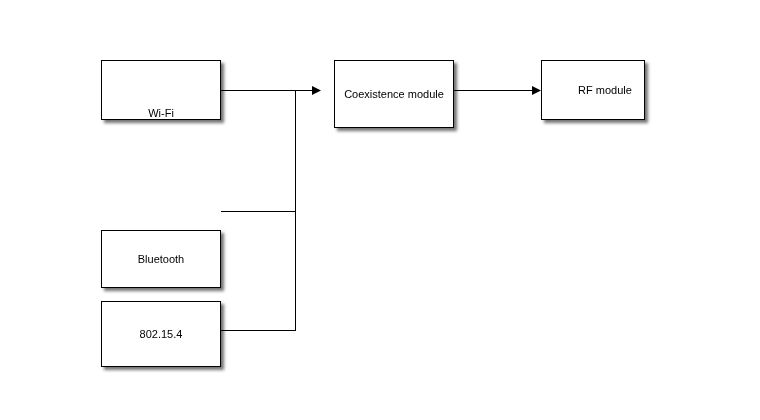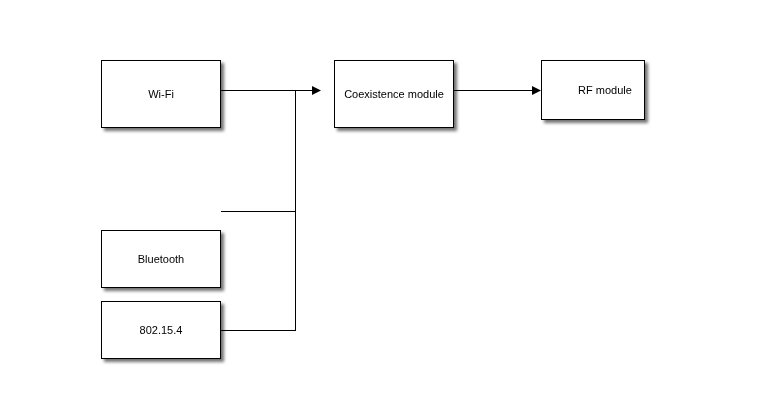--- a/index.html
+++ b/index.html
@@ -29,23 +29,23 @@
     border: 1px solid #000000;
     box-shadow: 3px 3px 3px rgba(0,0,0,0.55);
     display: flex;
     align-items: center;
     justify-content: center;
     font-size: 11px;
     color: #000000;
     text-align: center;
     white-space: nowrap;
   }
-  #block-wifi        { left: 101px; top: 60px;  width: 120px; height: 68px; }
+  #block-wifi        { left: 101px; top: 60px;  width: 120px; height: 60px; align-items: flex-end; }
   #block-bluetooth   { left: 101px; top: 182px; width: 120px; height: 58px; margin-top: 48px; }
-  #block-802154      { left: 101px; top: 301px; width: 120px; height: 58px; }
+  #block-802154      { left: 101px; top: 301px; width: 120px; height: 66px; }
   #block-coexistence { left: 334px; top: 60px;  width: 120px; height: 68px; }
   #block-rf          { left: 541px; top: 60px;  width: 104px; height: 60px; padding-left: 24px; }
 </style>
 </head>
 <body>
 
 <div id="canvas">
 
   <svg id="wires" viewBox="0 0 760 420" shape-rendering="crispEdges">
 

